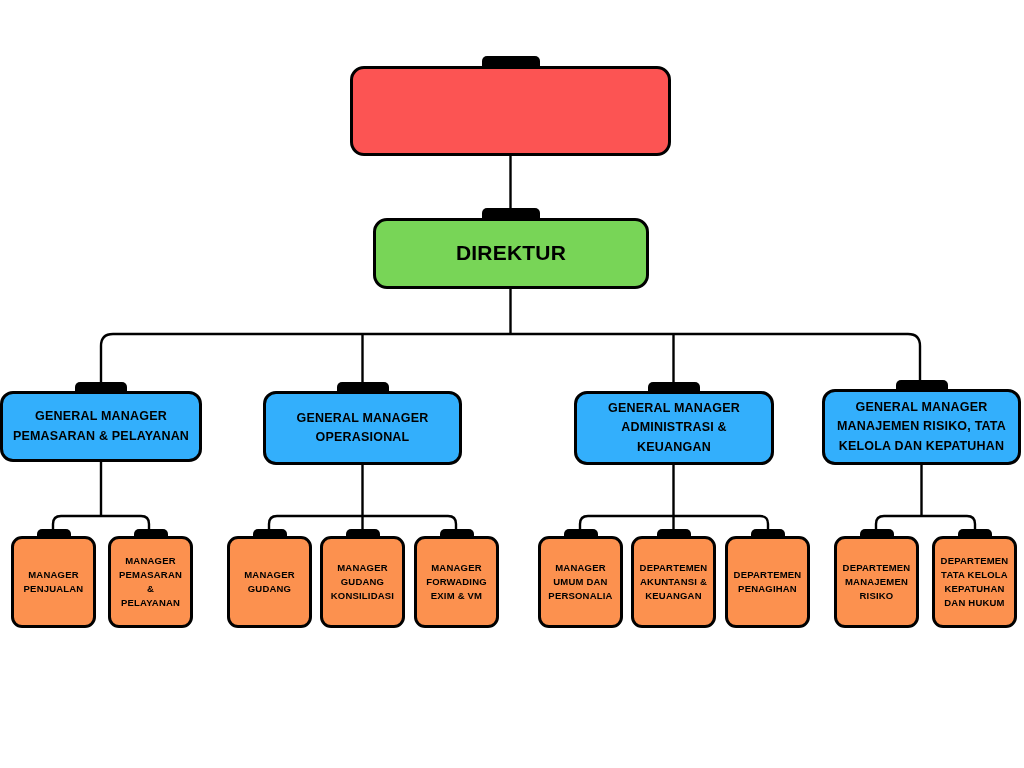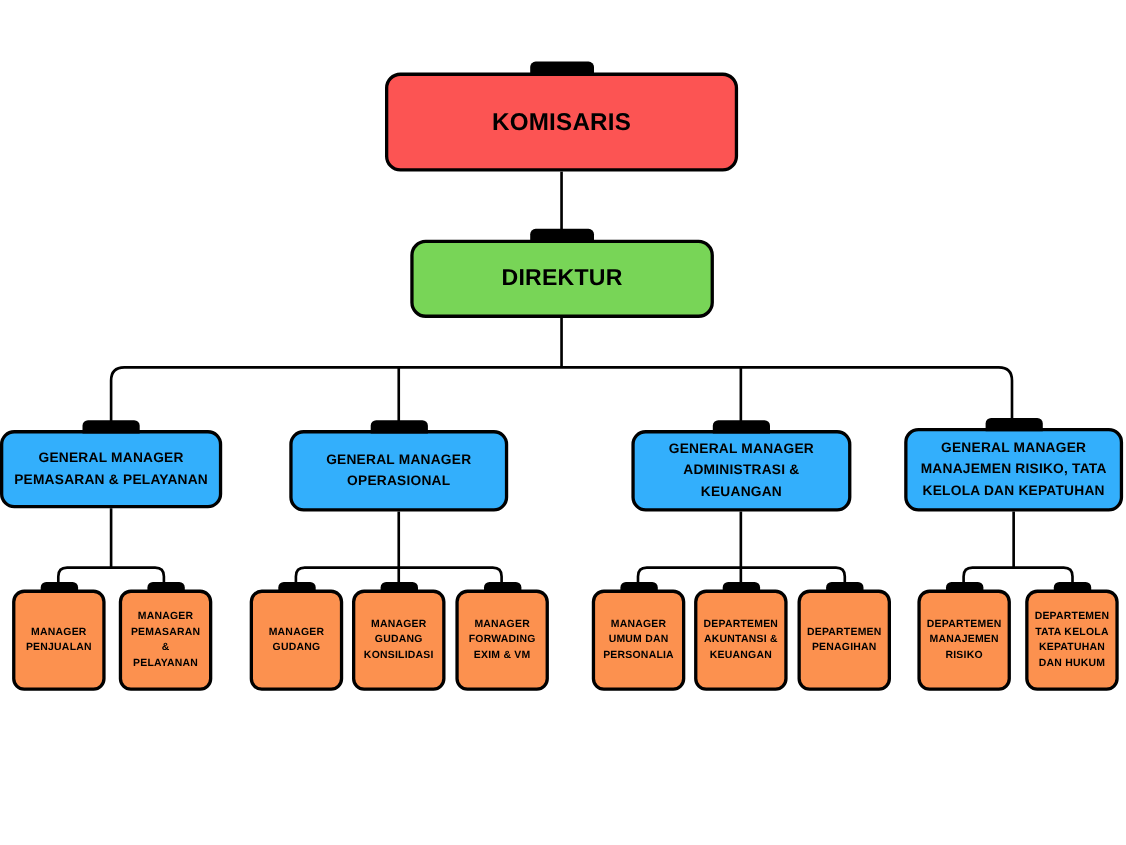--- a/index.html
+++ b/index.html
@@ -97,21 +97,20 @@
       <path d="M 362.5 465 L 362.5 516 M 269 536 L 269 524 Q 269 516 277 516 L 448 516 Q 456 516 456 524 L 456 536"></path>
       <path d="M 673.5 465 L 673.5 516 M 580 536 L 580 524 Q 580 516 588 516 L 760 516 Q 768 516 768 524 L 768 536"></path>
       <path d="M 921.5 465 L 921.5 516 M 876 536 L 876 524 Q 876 516 884 516 L 967 516 Q 975 516 975 524 L 975 536"></path>
       <path d="M 362.5 516 L 362.5 536"></path>
       <path d="M 673.5 516 L 673.5 536"></path>
     </g>
   </svg>
 
   <div class="node lvl-root" id="node-root" style="left: 350px; top: 66px; width: 321px; height: 90px; background: rgb(252, 84, 83);">
     <span class="tab"></span>
-    <span class="label">KOMISARIS</span>
   </div>
 
   <div class="node lvl-dir" id="node-director" style="left: 373px; top: 218px; width: 276px; height: 71px; background: rgb(120, 213, 87);">
     <span class="tab"></span>
     <span class="label">DIREKTUR</span>
   </div>
 
   <div class="node lvl-gm" id="node-gm-0" style="left: 0px; top: 391px; width: 202px; height: 71px; background: rgb(51, 175, 252);">
     <span class="tab"></span>
     <span class="label">GENERAL MANAGER

